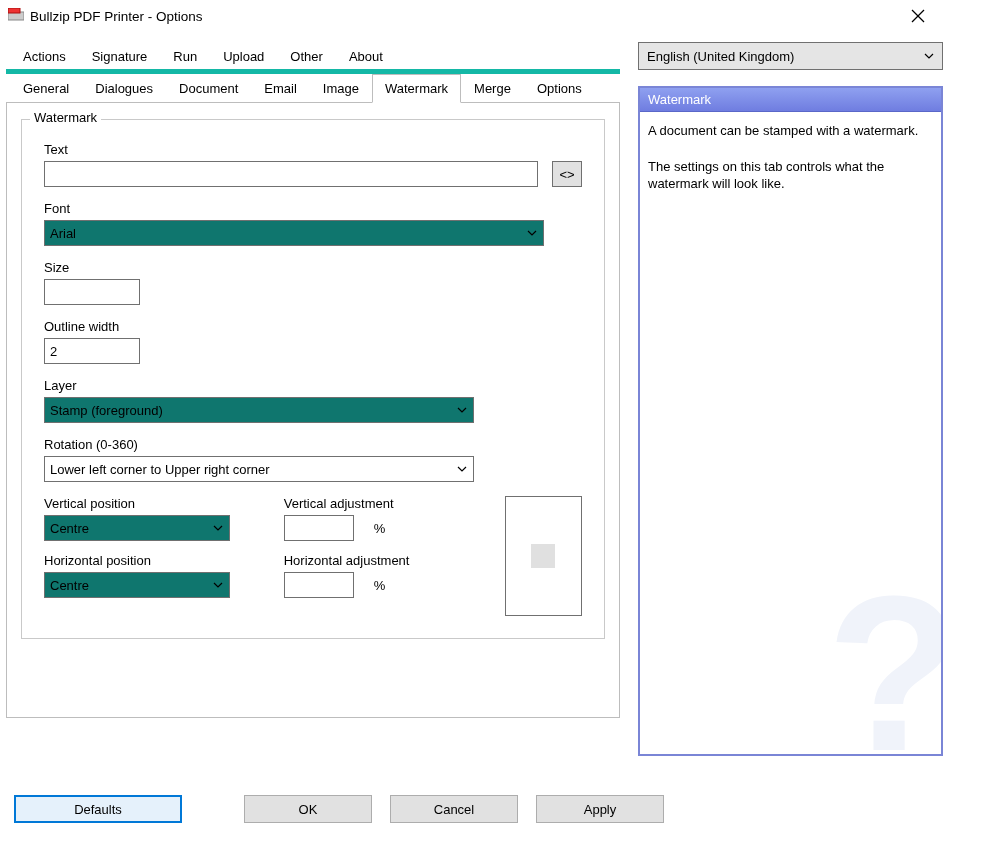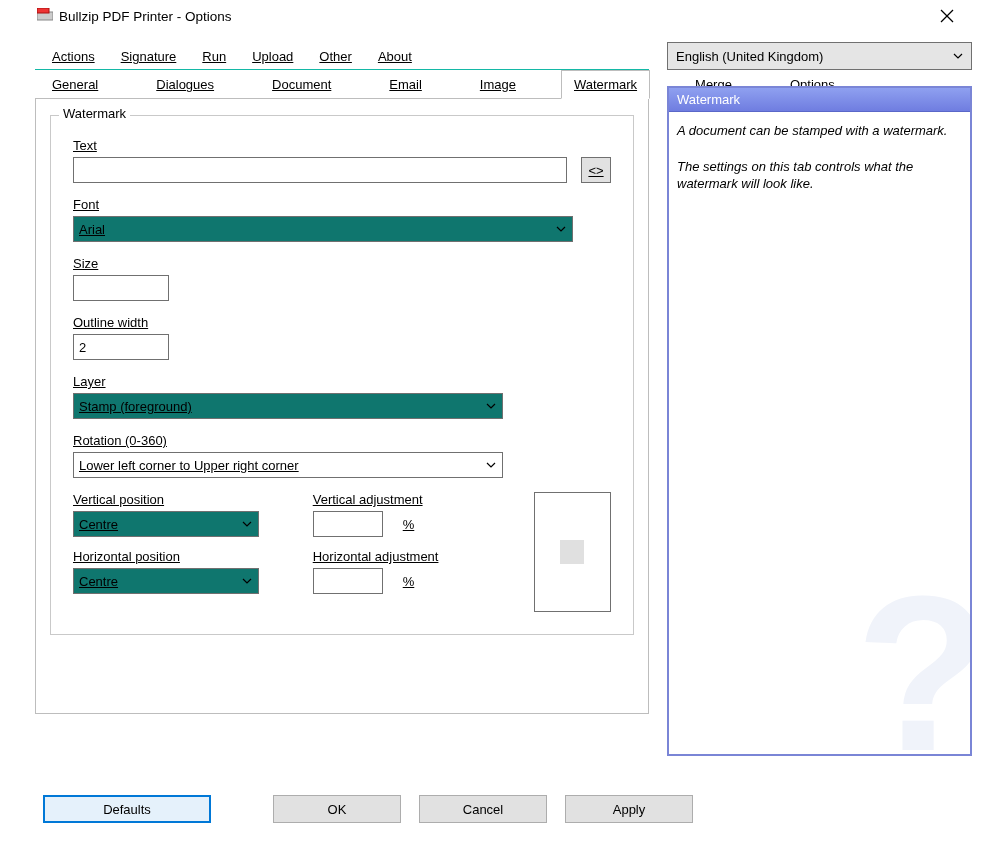--- a/index.html
+++ b/index.html
@@ -1,34 +1,34 @@
 <!DOCTYPE html>
 <html><head>
 <meta charset="utf-8">
 <style>
 * { box-sizing: border-box; font-family: "Segoe UI", Tahoma, sans-serif; }
 body { margin: 0; background: #fff; width: 995px; height: 849px; overflow: hidden; }
-.window { width: 949px; height: 849px; position: relative; margin-left: 29px; }
+.window { width: 949px; height: 849px; position: relative; }
 
 
 .titlebar { height: 32px; display: flex; align-items: center; padding: 0 8px; }
 .titlebar .app-icon { width: 16px; height: 16px; margin-right: 6px; display:inline-block; }
 .titlebar .title { font-size: 13.5px; color: #000; flex: 1; }
 .titlebar .close { width: 46px; height: 32px; display: flex; align-items:center; justify-content:center; cursor:pointer; }
 .titlebar .close svg { width:14px; height:14px; }
 
 
 .content { display: flex; padding: 10px 6px 0 6px; gap: 18px; }
-.left-col { flex: 1; min-width: 0; text-decoration: underline; }
+.left-col { flex: 1; min-width: 0; }
 
 
 .tab-strip { display: flex; padding-left: 4px; }
 .tab { padding: 6px 12px 6px 12px; font-size: 13px; color: #000; cursor: pointer; border: 1px solid transparent; border-bottom: none; }
 .tab.active { background: #fff; border: 1px solid #bdbdbd; border-bottom: 1px solid #fff; position: relative; z-index: 2; }
-.tab-row2 { border-top: 1px solid #14b8a6; margin-top: -1px; gap: 32px; }
+.tab-row2 { border-top: 5px solid #14b8a6; margin-top: -1px; }
 .tab-row2 .tab { padding: 6px 12px; }
 .tab-panel { border: 1px solid #bdbdbd; margin-top:-1px; padding: 12px 14px 14px 14px; min-height: 616px; position:relative; }
 
 
 .fieldset { border: 1px solid #c9c9c9; padding: 22px 22px 22px 22px; position: relative; margin-top:4px; }
 .fieldset > .legend { position: absolute; top: -10px; left: 8px; background: #fff; padding: 0 4px; font-size: 13px; }
 
 .row { margin-bottom: 14px; }
 .lbl { font-size: 13px; color: #000; margin-bottom: 4px; display:block; }
 .hstack { display:flex; align-items:center; gap:14px; }
@@ -48,21 +48,21 @@
 .preview-box { width:80px; height:120px; border:1px solid #707070; display:flex; align-items:center; justify-content:center; margin-left: 20px; }
 .preview-inner { width:24px; height:24px; background:#e0e0e0; }
 
 
 .right-col { width: 305px; }
 .lang-combo-wrap { margin-bottom: 16px; }
 .lang-combo { width: 305px; height:28px; border:1px solid #707070; background:#e5e5e5; font-size:13px; display:flex; align-items:center; padding:0 24px 0 8px; position:relative; cursor:pointer; }
 .help-panel { border:2px solid #7a85d6; width:305px; height:670px; display:flex; flex-direction:column; position:relative; overflow:hidden;}
 .help-header { background:linear-gradient(#8fa0f0, #6f7de0); color:#fff; padding:4px 8px; font-size:13px; border-bottom:1px solid #5a67c8; }
 .help-body { padding:10px 8px; font-size:13px; color:#000; line-height:1.35; flex:1; position:relative;}
-.help-body p { margin:0 0 18px 0;font-style:italic; }
+.help-body p { margin:0 0 18px 0; }
 .qmark { position:absolute; right:-20px; bottom:-30px; font-size:220px; color:#f0f3fa; font-weight:bold; pointer-events:none; user-select:none; line-height:1; }
 
 
 .btn-row { position: absolute; left:14px; bottom: 26px; display:flex; gap:60px; }
 .dlg-btn { width:168px; height:28px; border:1px solid #adadad; background:#e1e1e1; font-size:13px; display:flex; align-items:center; justify-content:center; cursor:pointer; }
 .dlg-btn.default { border:2px solid #0078d7; background:#e5f1fb; }
 .btn-row { gap: 0; }
 .btn-row .dlg-btn { margin-right: 0; }
 .btn-group-right { margin-left: 62px; display:flex; gap: 0; }
 .btn-group-right .dlg-btn { width:128px; margin-left: 18px; }

